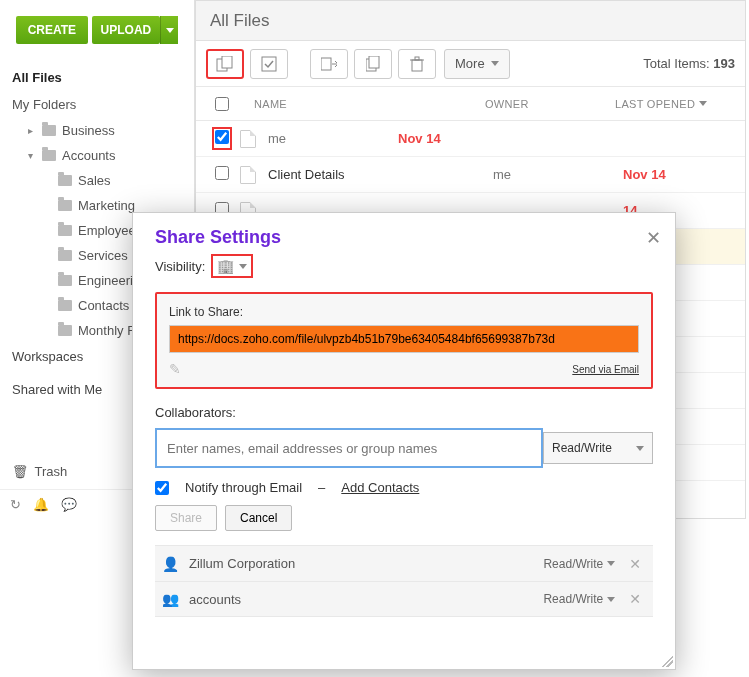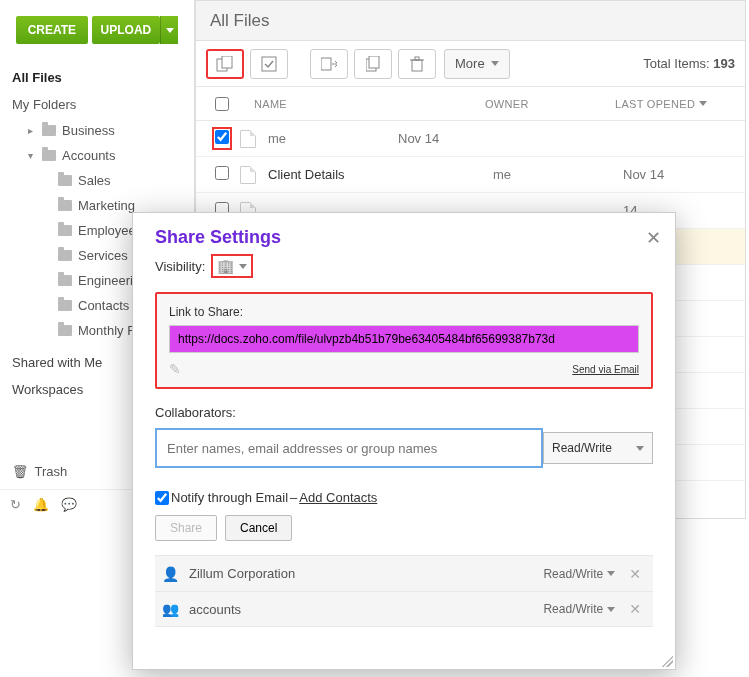--- a/index.html
+++ b/index.html
@@ -38,41 +38,41 @@
   .gh-owner { width:130px; }
   .gh-last { width:118px; display:flex; align-items:center; gap:4px;}
   .section-label { padding:10px 14px 4px 16px; color:#999; font-size:11px; letter-spacing:.4px;}
   .row { height:36px; border-bottom:1px solid #f0f0f0; display:flex; align-items:center; padding:0 12px;}
   .row .cbwrap{ width:28px; display:flex; justify-content:center; }
   .row.sel { background:#fdf8e4; }
   .row .ficon { width:16px; height:18px; border:1px solid #ccc; border-radius:1px; margin:0 12px 0 4px; position:relative; background:#fff;}
   .row .ficon::after{content:"";position:absolute;right:-1px;top:-1px;border-top:6px solid #fff;border-left:6px solid #ddd;}
   .row .fname{ flex:1; color:#333;}
   .row .owner{ width:130px; color:#777;}
-  .row .date{ width:110px; color:#737373;}
+  .row .date{ width:110px; color:#ef4444;font-weight:bold;}
   input[type=checkbox]{ width:14px;height:14px; }
   .cb-red { outline:2px solid #e33; padding:1px; }
   
   .modal { position:absolute; left:132px; top:212px; width:544px; height:458px; background:#fff; border:1px solid #ccc; box-shadow:0 6px 30px rgba(0,0,0,.3); padding:14px 22px; }
   .modal h2 { font-size:18px; color:#6d28d9; font-weight:bold; margin-bottom:6px;}
   .close-x { position:absolute; right:14px; top:14px; font-size:18px; color:#888; cursor:pointer;}
   .vis-row { display:flex; align-items:center; gap:6px; font-size:13px; color:#333; margin-bottom:14px;}
   .vis-btn { display:flex; align-items:center; gap:4px; border:2px solid #e33; padding:2px 4px; cursor:pointer;}
   .bld-icon { font-size:14px; color:#888; filter:grayscale(1);}
   .linkbox { border:2px solid #e33; padding:10px 12px; background:#f7f7f7; border-radius:2px;}
   .linkbox label{ font-size:12px; color:#333;text-align:center;}
-  .linkinput { width:100%; margin-top:6px; height:28px; border:1px solid #ccc; padding:0 8px; font-size:12px; background:#d946ef;}
+  .linkinput { width:100%; margin-top:6px; height:28px; border:1px solid #ccc; padding:0 8px; font-size:12px; background:#f97316;}
   .linkactions { display:flex; justify-content:space-between; align-items:center; margin-top:8px;}
   .pencil { color:#bbb; font-size:14px; cursor:pointer;}
   .sendmail { color:#333; text-decoration:underline; font-size:10px; cursor:pointer;}
   .collab-label { margin:16px 0 8px 0; font-size:13px; color:#333;}
   .collab-row { display:flex; align-items:flex-end;}
   .collab-input { flex:1; height:40px; border:2px solid #6aa8e8; padding:0 10px; font-size:13px; outline:none;}
   .perm-select { width:110px; height:32px; border:1px solid #bbb; display:flex; align-items:center; justify-content:space-between; padding:0 8px; font-size:12px; cursor:pointer; background:#f7f7f7; align-self:center;}
-  .notify-row { margin-top:22px; display:flex; align-items:center; gap:2px; font-size:13px;}
+  .notify-row { margin-top:12px; display:flex; align-items:center; gap:16px; font-size:13px;}
   .notify-row a{ color:#333; text-decoration:underline; cursor:pointer;}
   .action-row { margin-top:10px; display:flex; gap:8px;}
   .btn { height:26px; padding:0 14px; border:1px solid #bbb; background:#f3f3f3; font-size:12px; border-radius:2px; cursor:pointer;}
   .btn.disabled{ color:#bbb; background:#fafafa; cursor:default;}
   .coll-list { margin-top:14px;}
   .coll-item { height:36px; background:#f5f5f5; border-top:1px solid #e8e8e8; display:flex; align-items:center; padding:0 8px; gap:10px;}
   .coll-item:last-child{ border-bottom:1px solid #e8e8e8;}
   .avatar { width:16px; height:16px; display:flex; align-items:center; justify-content:center; color:#aaa; font-size:14px;}
   .coll-name { flex:1; color:#555;}
   .coll-perm { color:#666; font-size:12px; display:flex; align-items:center; gap:4px; cursor:pointer;}
@@ -139,22 +139,22 @@
             <span class="folder-icon"></span>
             <span>Contacts</span>
           </div>
           <div class="tree-row">
             <span class="tw"></span>
             <span class="folder-icon"></span>
             <span>Monthly Report</span>
           </div>
         </div>
     </div>
+    <div class="nav-item">Workspaces</div>
     <div class="nav-item" style="margin-top:6px">Shared with Me</div>
-    <div class="nav-item">Workspaces</div>
   </div>
   <div class="trash-row">
     <span>🗑</span>
     <span>Trash</span>
   </div>
   <div class="status-icons">
     <span>↻</span>
     <span style="color:#666">🔔</span>
     <span style="color:#4a90d9">💬</span>
   </div>

